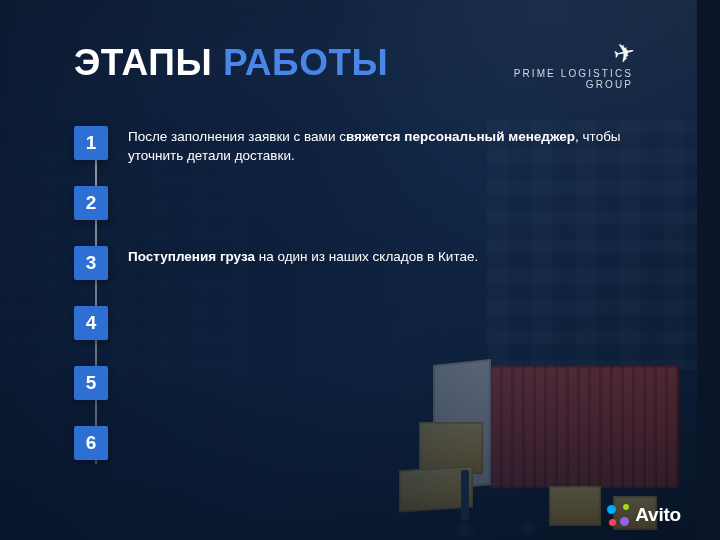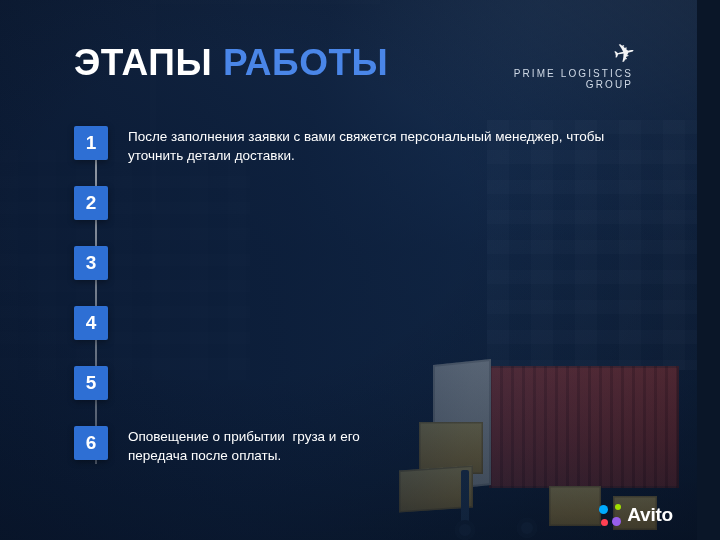--- a/index.html
+++ b/index.html
@@ -218,26 +218,26 @@
     box-shadow: 0 2px 6px rgba(0,0,0,0.35);
   }
   .txt {
     margin-left: 20px;
     margin-top: 1px;
     color: #ffffff;
     font-size: 13.5px;
     line-height: 1.42;
     max-width: 520px;
   }
-  .txt b { font-weight: normal; }
+  .txt b { font-weight: bold; }
 
   
   .avito {
     position: absolute;
-    right: 24px;
+    right: 16px;
     bottom: 14px;
     display: flex;
     align-items: flex-start;
     gap: 6px;
   }
   .avito-dots {
     position: relative;
     width: 22px;
     height: 22px;
   }
@@ -303,33 +303,33 @@
       <div class="num">1</div>
       <div class="txt">После заполнения заявки с вами с<b>вяжется персональный менеджер</b>, чтобы уточнить детали доставки.</div>
     </div>
 
     <div class="step">
       <div class="num">2</div>
     </div>
 
     <div class="step">
       <div class="num">3</div>
+      <div class="txt"><b>Поступления груза</b> на один из наших складов в Китае.</div>
     </div>
 
     <div class="step">
       <div class="num">4</div>
     </div>
 
     <div class="step">
       <div class="num">5</div>
     </div>
 
     <div class="step">
       <div class="num">6</div>
-      <div class="txt"><b>Оповещение о прибытии</b>&nbsp; груза и его<br><b>передача после оплаты.</b></div>
     </div>
   </div>
 
   <div class="avito">
     <span class="avito-dots">
       <i class="d1"></i>
         <i class="d2"></i>
         <i class="d3"></i>
         <i class="d4"></i>
     </span>

